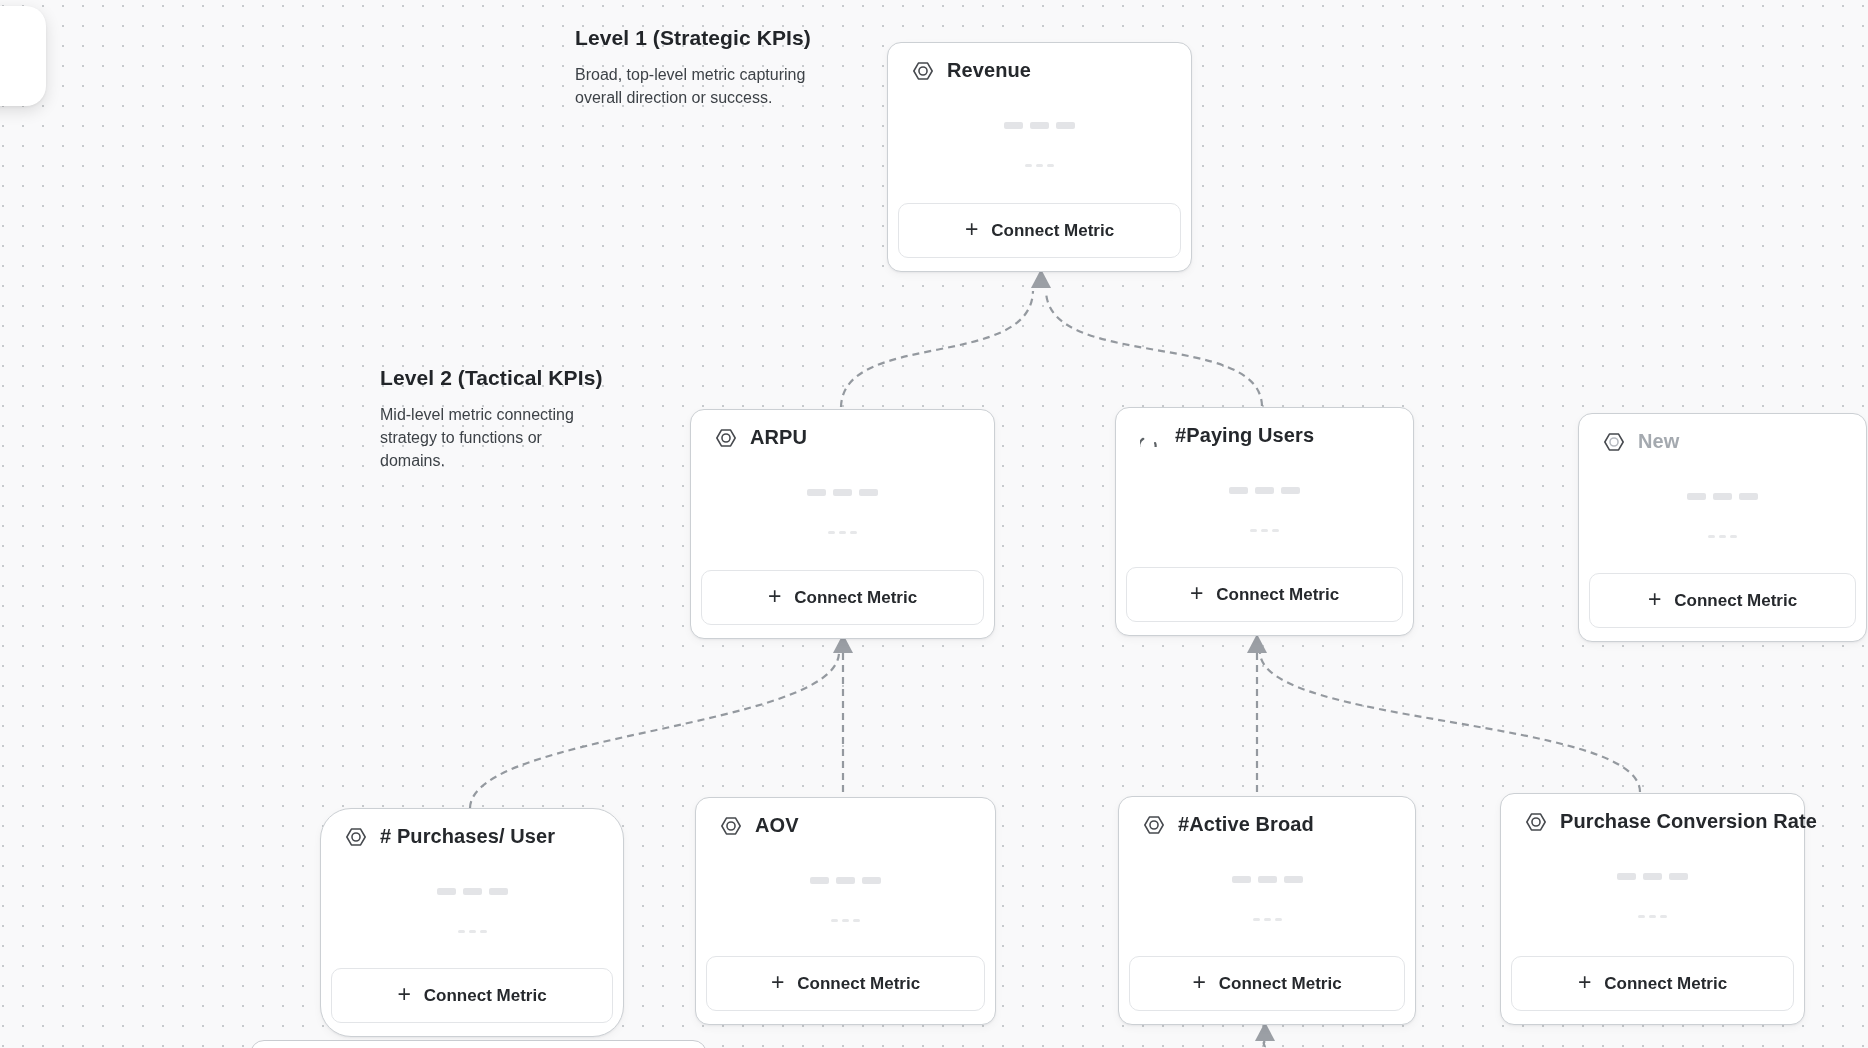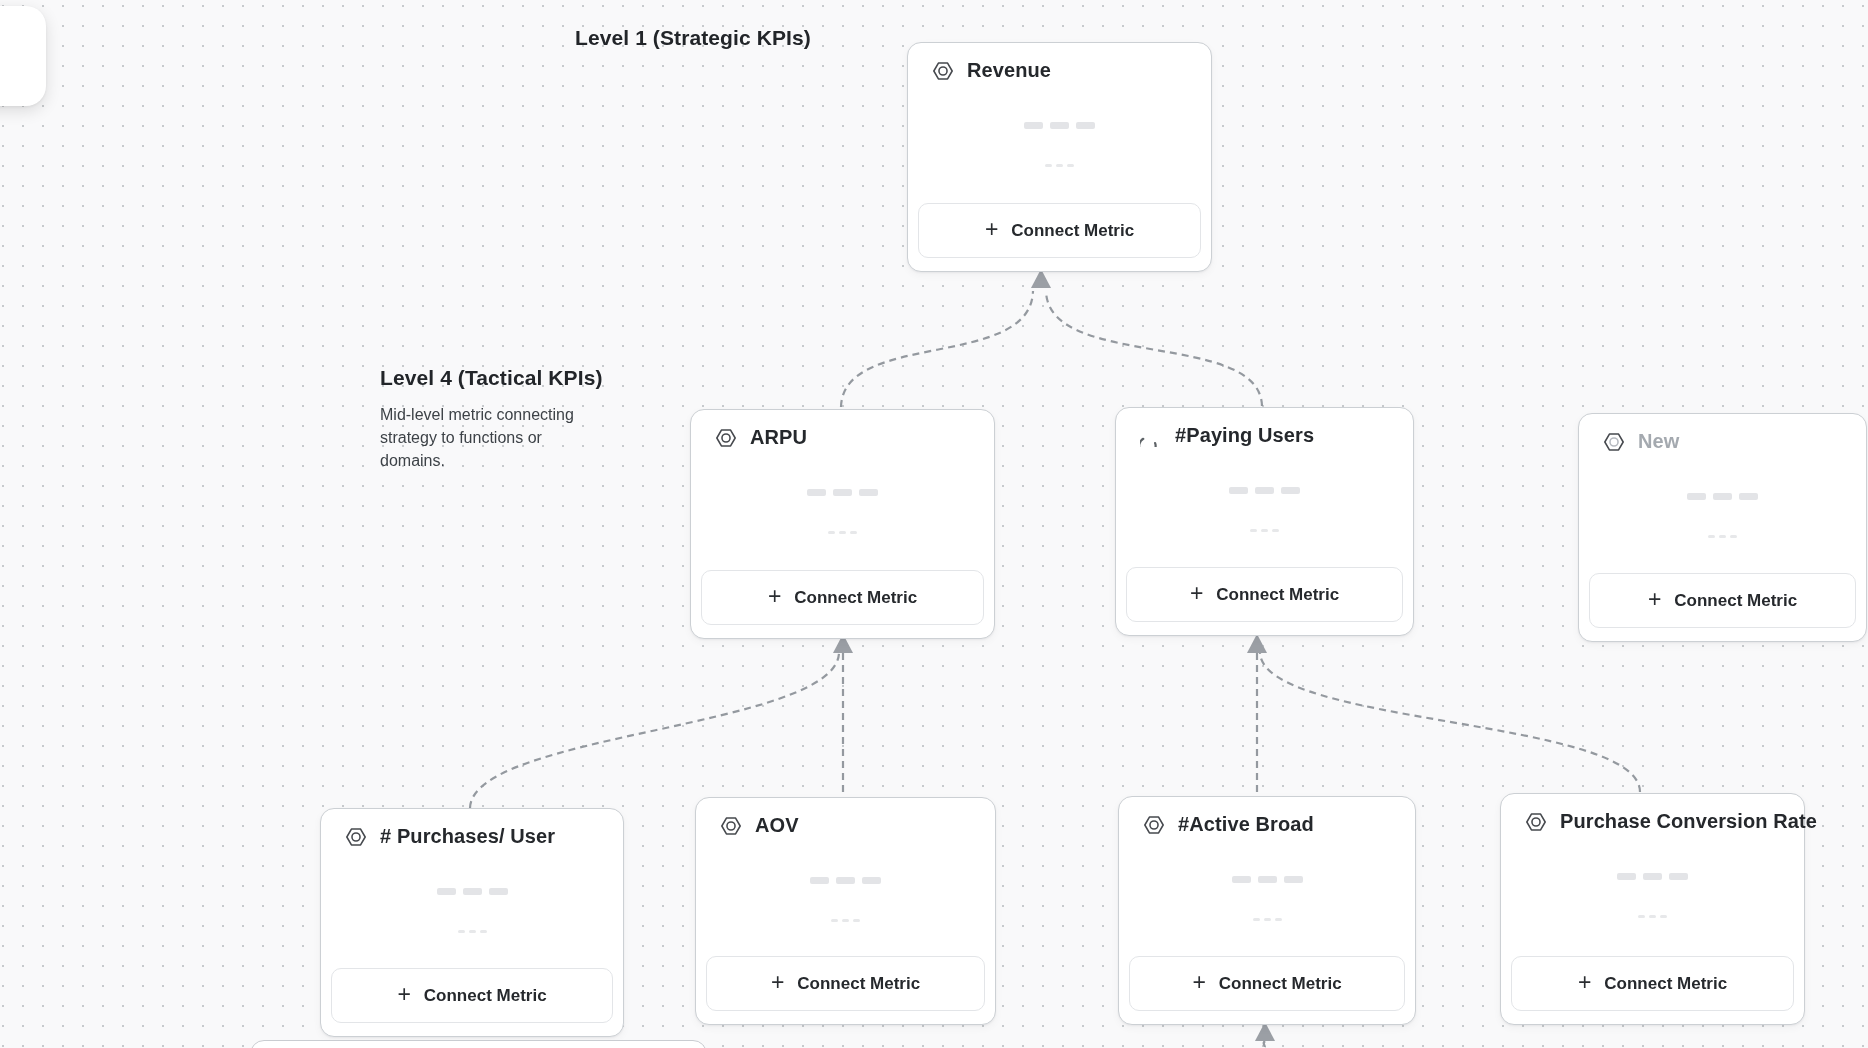--- a/index.html
+++ b/index.html
@@ -19,25 +19,25 @@
   #level1{left:575px;top:26px;width:248px;}
   #level2{left:380px;top:366px;width:218px;}
   #level3{left:30px;top:764px;width:262px;}
 
   
   .card{
     position:absolute;background:#fff;border:1px solid #ccd0d4;border-radius:14px;
     box-shadow:0 1px 2px rgba(22,26,33,.05),0 3px 8px rgba(22,26,33,.04);
     cursor:pointer;
   }
-  .card-revenue  {left:887px; top:42px; width:303px;height:228px;margin-left:20px;}
+  .card-revenue  {left:887px; top:42px; width:303px;height:228px;}
   .card-arpu     {left:690px; top:409px;width:303px;height:228px;}
   .card-paying   {left:1115px;top:407px;width:297px;height:227px;}
   .card-new      {left:1534px;top:413px;width:287px;height:227px;margin-left:44px;}
-  .card-purchases{left:320px; top:808px;width:302px;height:227px;}
+  .card-purchases{left:320px; top:808px;width:302px;height:227px;border-radius:31px;}
   .card-aov      {left:695px; top:797px;width:299px;height:226px;}
   .card-active   {left:1118px;top:796px;width:296px;height:227px;}
   .card-pcr      {left:1500px;top:793px;width:303px;height:230px;}
 
   .card-header{position:absolute;left:24px;top:16px;display:flex;align-items:center;gap:13px;}
   .metric-icon{width:22px;height:22px;flex:0 0 auto;display:block;}
   .metric-icon path,.metric-icon polygon,.metric-icon circle{stroke:#46494e;stroke-width:1.7;fill:none;stroke-linejoin:round;stroke-linecap:round;}
   .spinner-icon path{stroke:#5d6266;stroke-width:2.4;fill:none;stroke-linecap:round;}
   .card-title{font-size:20px;font-weight:700;color:#25282c;white-space:nowrap;letter-spacing:.1px;}
 
@@ -91,23 +91,24 @@
     <path class="dash-path" d="M 1257 653 L 1257 795"></path>
     <path class="dash-path" d="M 1640 792 C 1640 718, 1264 726, 1260 653"></path>
     <polygon class="arrow-head" points="1257,634 1247,653 1267,653"></polygon>
 
     <path class="dash-path" d="M 1265 1041 C 1261 1044, 1267 1046, 1264 1048"></path>
     <polygon class="arrow-head" points="1265,1022 1255,1041 1275,1041"></polygon>
   </svg>
 
   <section class="level" id="level1">
     <h2 class="level-title">Level 1 (Strategic KPIs)</h2>
+    <p class="level-desc">Broad, top-level metric capturing overall direction or success.</p>
   </section>
   <section class="level" id="level2">
-    <h2 class="level-title">Level 4 (Tactical KPIs)</h2>
+    <h2 class="level-title">Level 2 (Tactical KPIs)</h2>
     <p class="level-desc">Mid-level metric connecting strategy to functions or domains.</p>
   </section>
 
   <div class="card card-revenue">
     <div class="card-header">
       <svg class="metric-icon" viewBox="0 0 24 24">
         <polygon points="22,12 17,20.66 7,20.66 2,12 7,3.34 17,3.34"></polygon>
           <circle cx="12" cy="12" r="4.4"></circle>
       </svg>
       <span class="card-title">Revenue</span>

